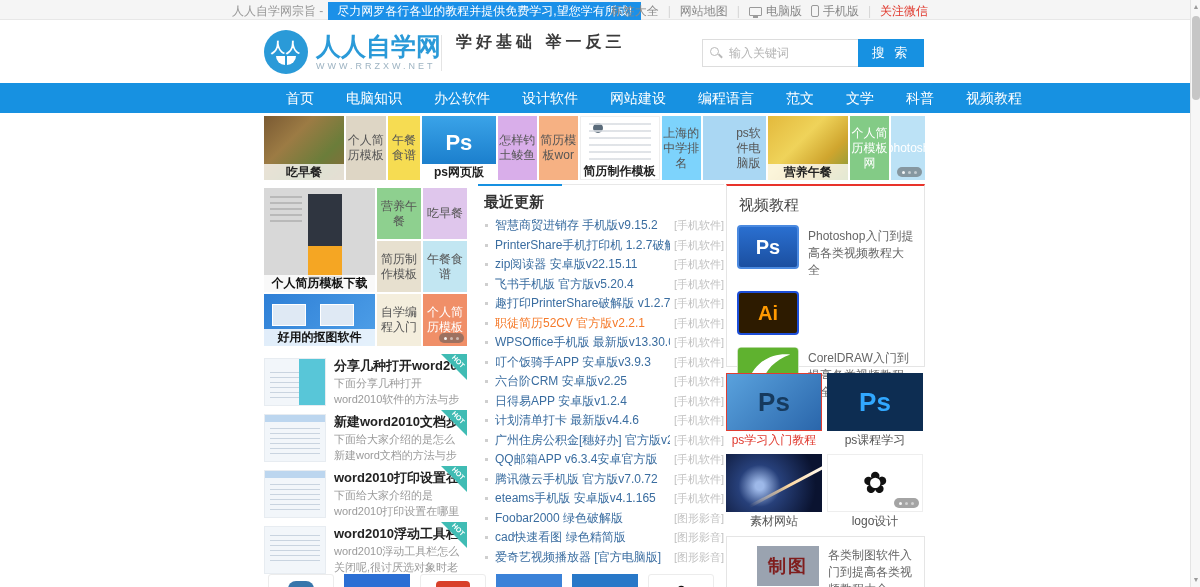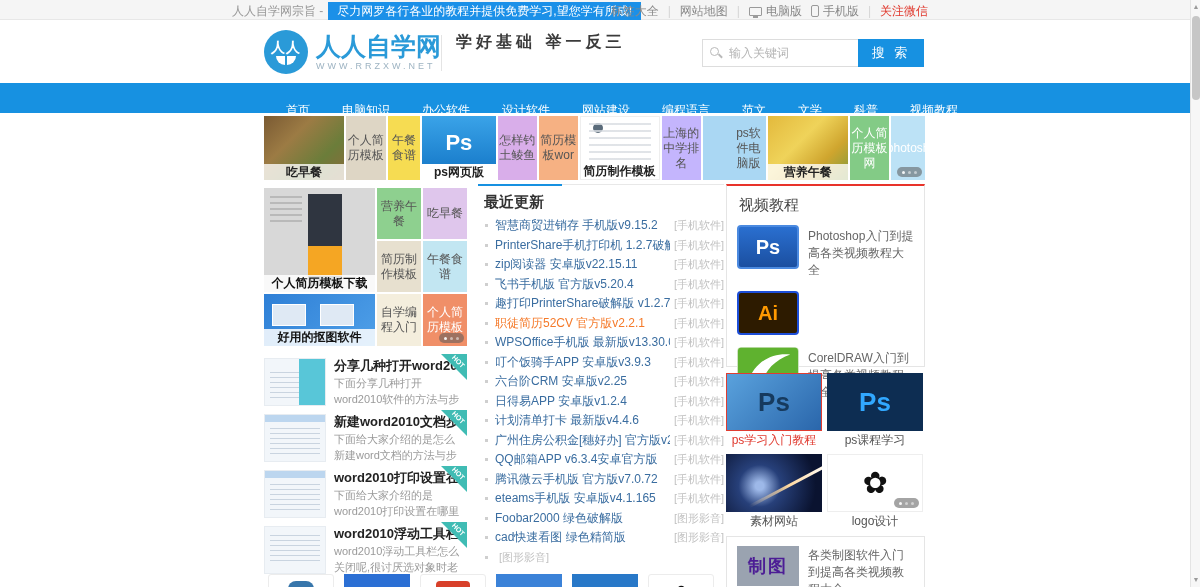--- a/index.html
+++ b/index.html
@@ -34,21 +34,21 @@
   .search { position:absolute; left:702px; top:16px; display:flex; }
   .search-input { width:156px; height:28px; border:1px solid #ddd; border-right:none; background:#fff; padding:0 6px 0 26px; font-size:12px; color:#333; outline:none; }
   .search-input::placeholder { color:#b5b5b5; }
   .mag { position:absolute; left:8px; top:8px; width:9px; height:9px; border:1.5px solid #b9b9b9; border-radius:50%; }
   .mag::after { content:""; position:absolute; left:7px; top:7px; width:5px; height:1.5px; background:#b9b9b9; transform:rotate(45deg); }
   .search-btn { width:66px; height:28px; background:#1791e1; color:#fff; border:none; font-size:13px; letter-spacing:3px; cursor:pointer; }
 
   
   .navbar { position:absolute; top:83px; left:0; width:1200px; height:30px; background:#1791e1; }
   .navbar-inner { width:661px; margin:0 0 0 270px; display:flex; }
-  .navbar a { color:#fff; font-size:12px; line-height:30px; padding:12px 16px; text-decoration:none; white-space:nowrap; }
+  .navbar a { color:#fff; font-size:14px; line-height:30px; padding:0 16px; text-decoration:none; white-space:nowrap; }
 
   
   .topgrid { position:absolute; left:264px; top:116px; width:661px; height:64px; display:flex; gap:2px; }
   .gtile { position:relative; height:64px; overflow:hidden; display:flex; align-items:center; justify-content:center; text-align:center; font-size:12px; color:#555; line-height:15px; cursor:pointer; }
   .gtile .cap { position:absolute; left:0; right:0; bottom:0; height:16px; line-height:16px; background:rgba(255,255,255,.78); color:#222; font-size:12px; font-weight:bold; }
   .ph-breakfast { background:linear-gradient(135deg,#7a5a33 0%,#9c7b44 35%,#6b7d3a 70%,#8a6a3a 100%); }
   .ph-lunch { background:linear-gradient(135deg,#e3b93c 0%,#efd35a 40%,#cfa52e 70%,#7f9a3c 100%); }
   .ps-tile { background:linear-gradient(180deg,#3aa3e8,#1173c4); }
   .ps-glyph { color:#fff; font-size:22px; font-weight:bold; margin-bottom:12px; }
   .resume-thumb { background:#fff; border:1px solid #eee; }
@@ -119,21 +119,21 @@
   .rtile.ps-dark { background:#0d2d52; }
   .rtile.ps-dark span { color:#31a8ff; font-size:26px; font-weight:bold; }
   .rtile.space { background:radial-gradient(circle at 35% 55%, #9db8e8 0 6%, #27407a 30%, #0a1330 80%); }
   .rtile.space::after { content:""; position:absolute; left:18px; top:30px; width:90px; height:3px; background:linear-gradient(90deg,transparent,#ffd9a0,#fff); transform:rotate(-28deg); }
   .rtile.logowhite { background:#fff; border:1px solid #eee; }
   .lotus { font-size:30px; color:#111; line-height:30px; }
   .rlabel { text-align:center; font-size:12px; color:#555; height:18px; line-height:18px; }
   .rlabel.red { color:#e0392e; }
 
   .cbox { margin-top:6px; border:1px solid #e5e5e5; background:#fff; padding:9px 10px; display:flex; gap:9px; height:58px; cursor:pointer; }
-  .cicon { width:62px; height:40px; flex:none; background:#9aa3b0; color:#4c1d95; font-size:18px; font-weight:bold; display:flex; align-items:center; justify-content:center; letter-spacing:2px; }
+  .cicon { width:62px; height:40px; flex:none; background:#9aa3b0; color:#7f1d1d; font-size:18px; font-weight:bold; display:flex; align-items:center; justify-content:center; letter-spacing:2px;margin-left:20px; }
   .cbox .vtext { padding-top:1px; }
 
   
   .pager { position:absolute; right:3px; bottom:3px; height:10px; padding:0 5px; background:rgba(90,90,90,.55); border-radius:6px; display:flex; align-items:center; gap:3px; }
   .pager i { width:3px; height:3px; border-radius:50%; background:rgba(255,255,255,.9); }
   .pager i + i { background:rgba(255,255,255,.5); }
 
   
   .strip { position:absolute; left:268px; top:574px; width:456px; display:flex; gap:10px; }
   .stile { width:66px; height:60px; background:#fff; border:1px solid #ececec; border-radius:3px; position:relative; display:flex; justify-content:center; cursor:pointer; }
@@ -236,21 +236,21 @@
       <span>怎样钓土鲮鱼</span>
     </div>
     <div class="gtile" style="width:40px; background:#f6b183;">
       <span>简历模板wor</span>
     </div>
     <div class="gtile resume-thumb" style="width:83px;">
       <span class="avatar"></span>
       <span class="lines"></span>
       <span class="cap">简历制作模板</span>
     </div>
-    <div class="gtile" style="width:41px; background:#c4b5fd;">
+    <div class="gtile" style="width:41px; background:#7dd3fc;">
       <span>上海的中学排名</span>
     </div>
     <div class="gtile" style="width:64px; background:#aad7f3;padding-left:28px;">
       <span>ps软件电脑版</span>
     </div>
     <div class="gtile ph-lunch" style="width:83px;">
       <span class="cap">营养午餐</span>
     </div>
     <div class="gtile" style="width:41px; background:#83cb86;">
       <span class="t-white">个人简历模板网</span>
@@ -436,20 +436,21 @@
           <a class="r-link" href="#">Foobar2000 绿色破解版</a>
           <span class="r-tag">[图形影音]</span>
         </li>
       <li>
           <span class="dot"></span>
           <a class="r-link" href="#">cad快速看图 绿色精简版</a>
           <span class="r-tag">[图形影音]</span>
         </li>
       <li>
           <span class="dot"></span>
+          <a class="r-link" href="#">爱奇艺视频播放器 [官方电脑版]</a>
           <span class="r-tag">[图形影音]</span>
         </li>
     </ul>
   </div>
 
   <div class="col-right">
     <div class="vbox">
       <div class="vbox-title">视频教程</div>
       <div class="vitem">
         <div class="vicon ps">Ps</div>

